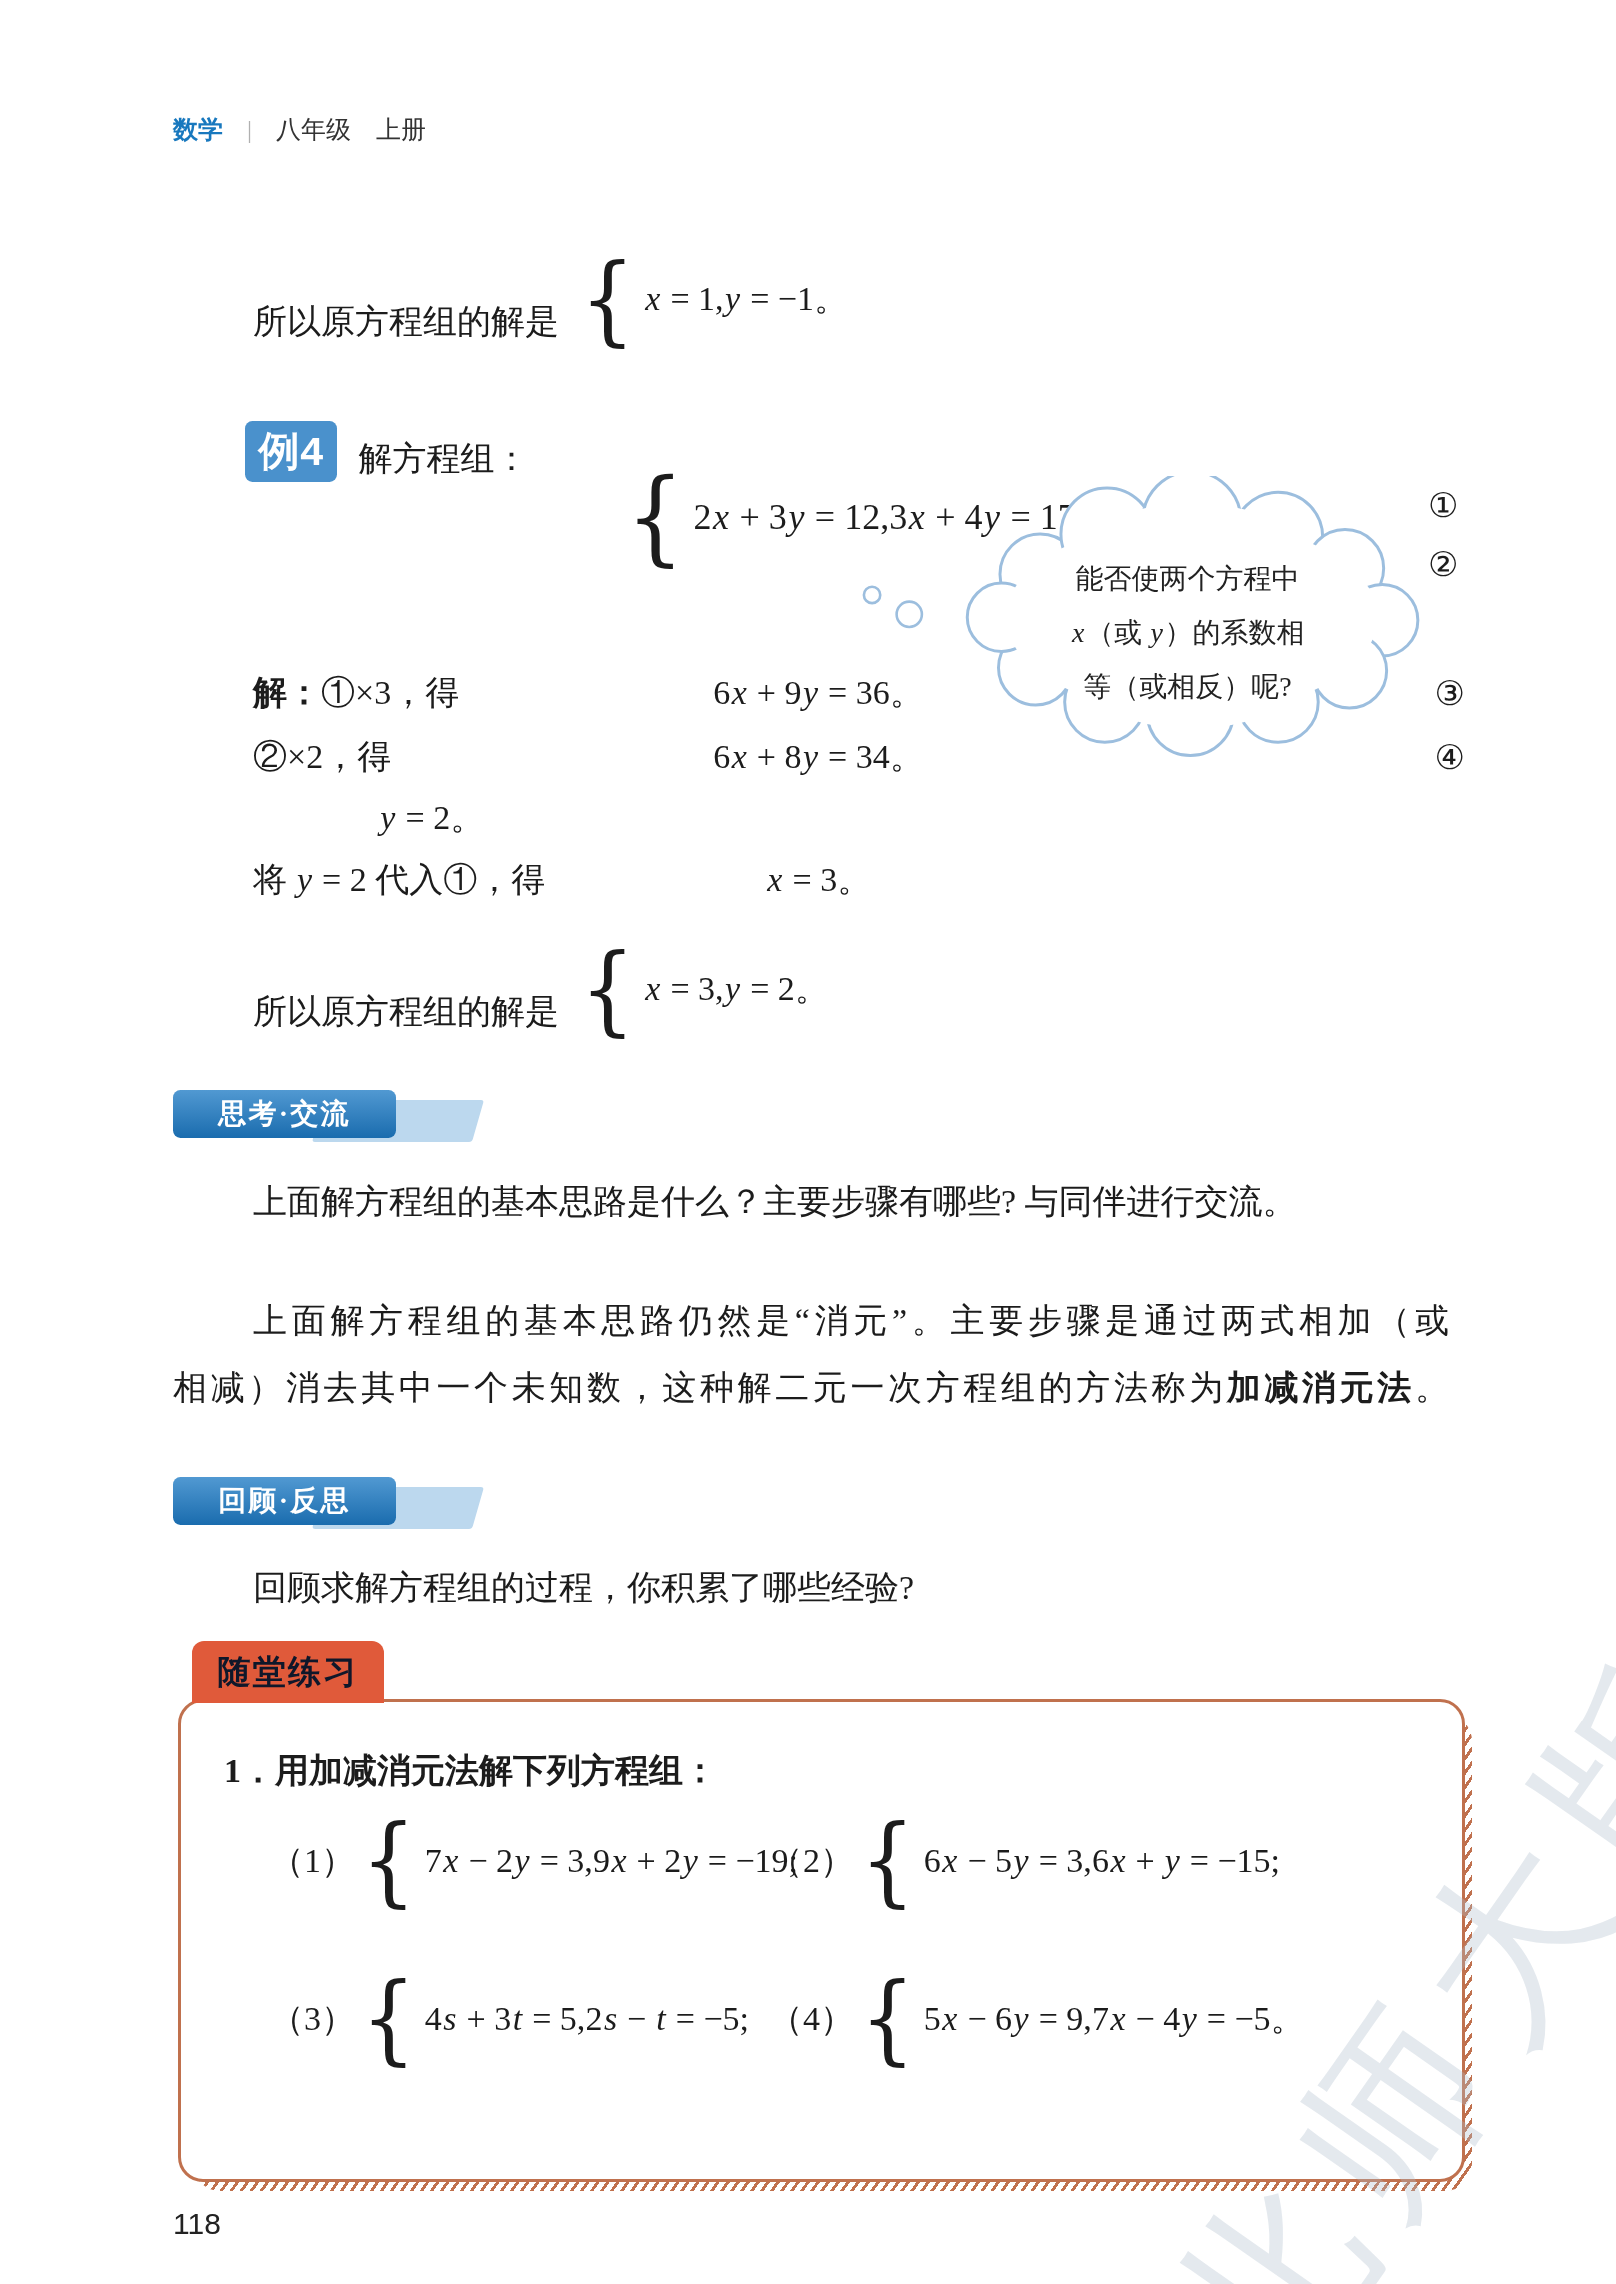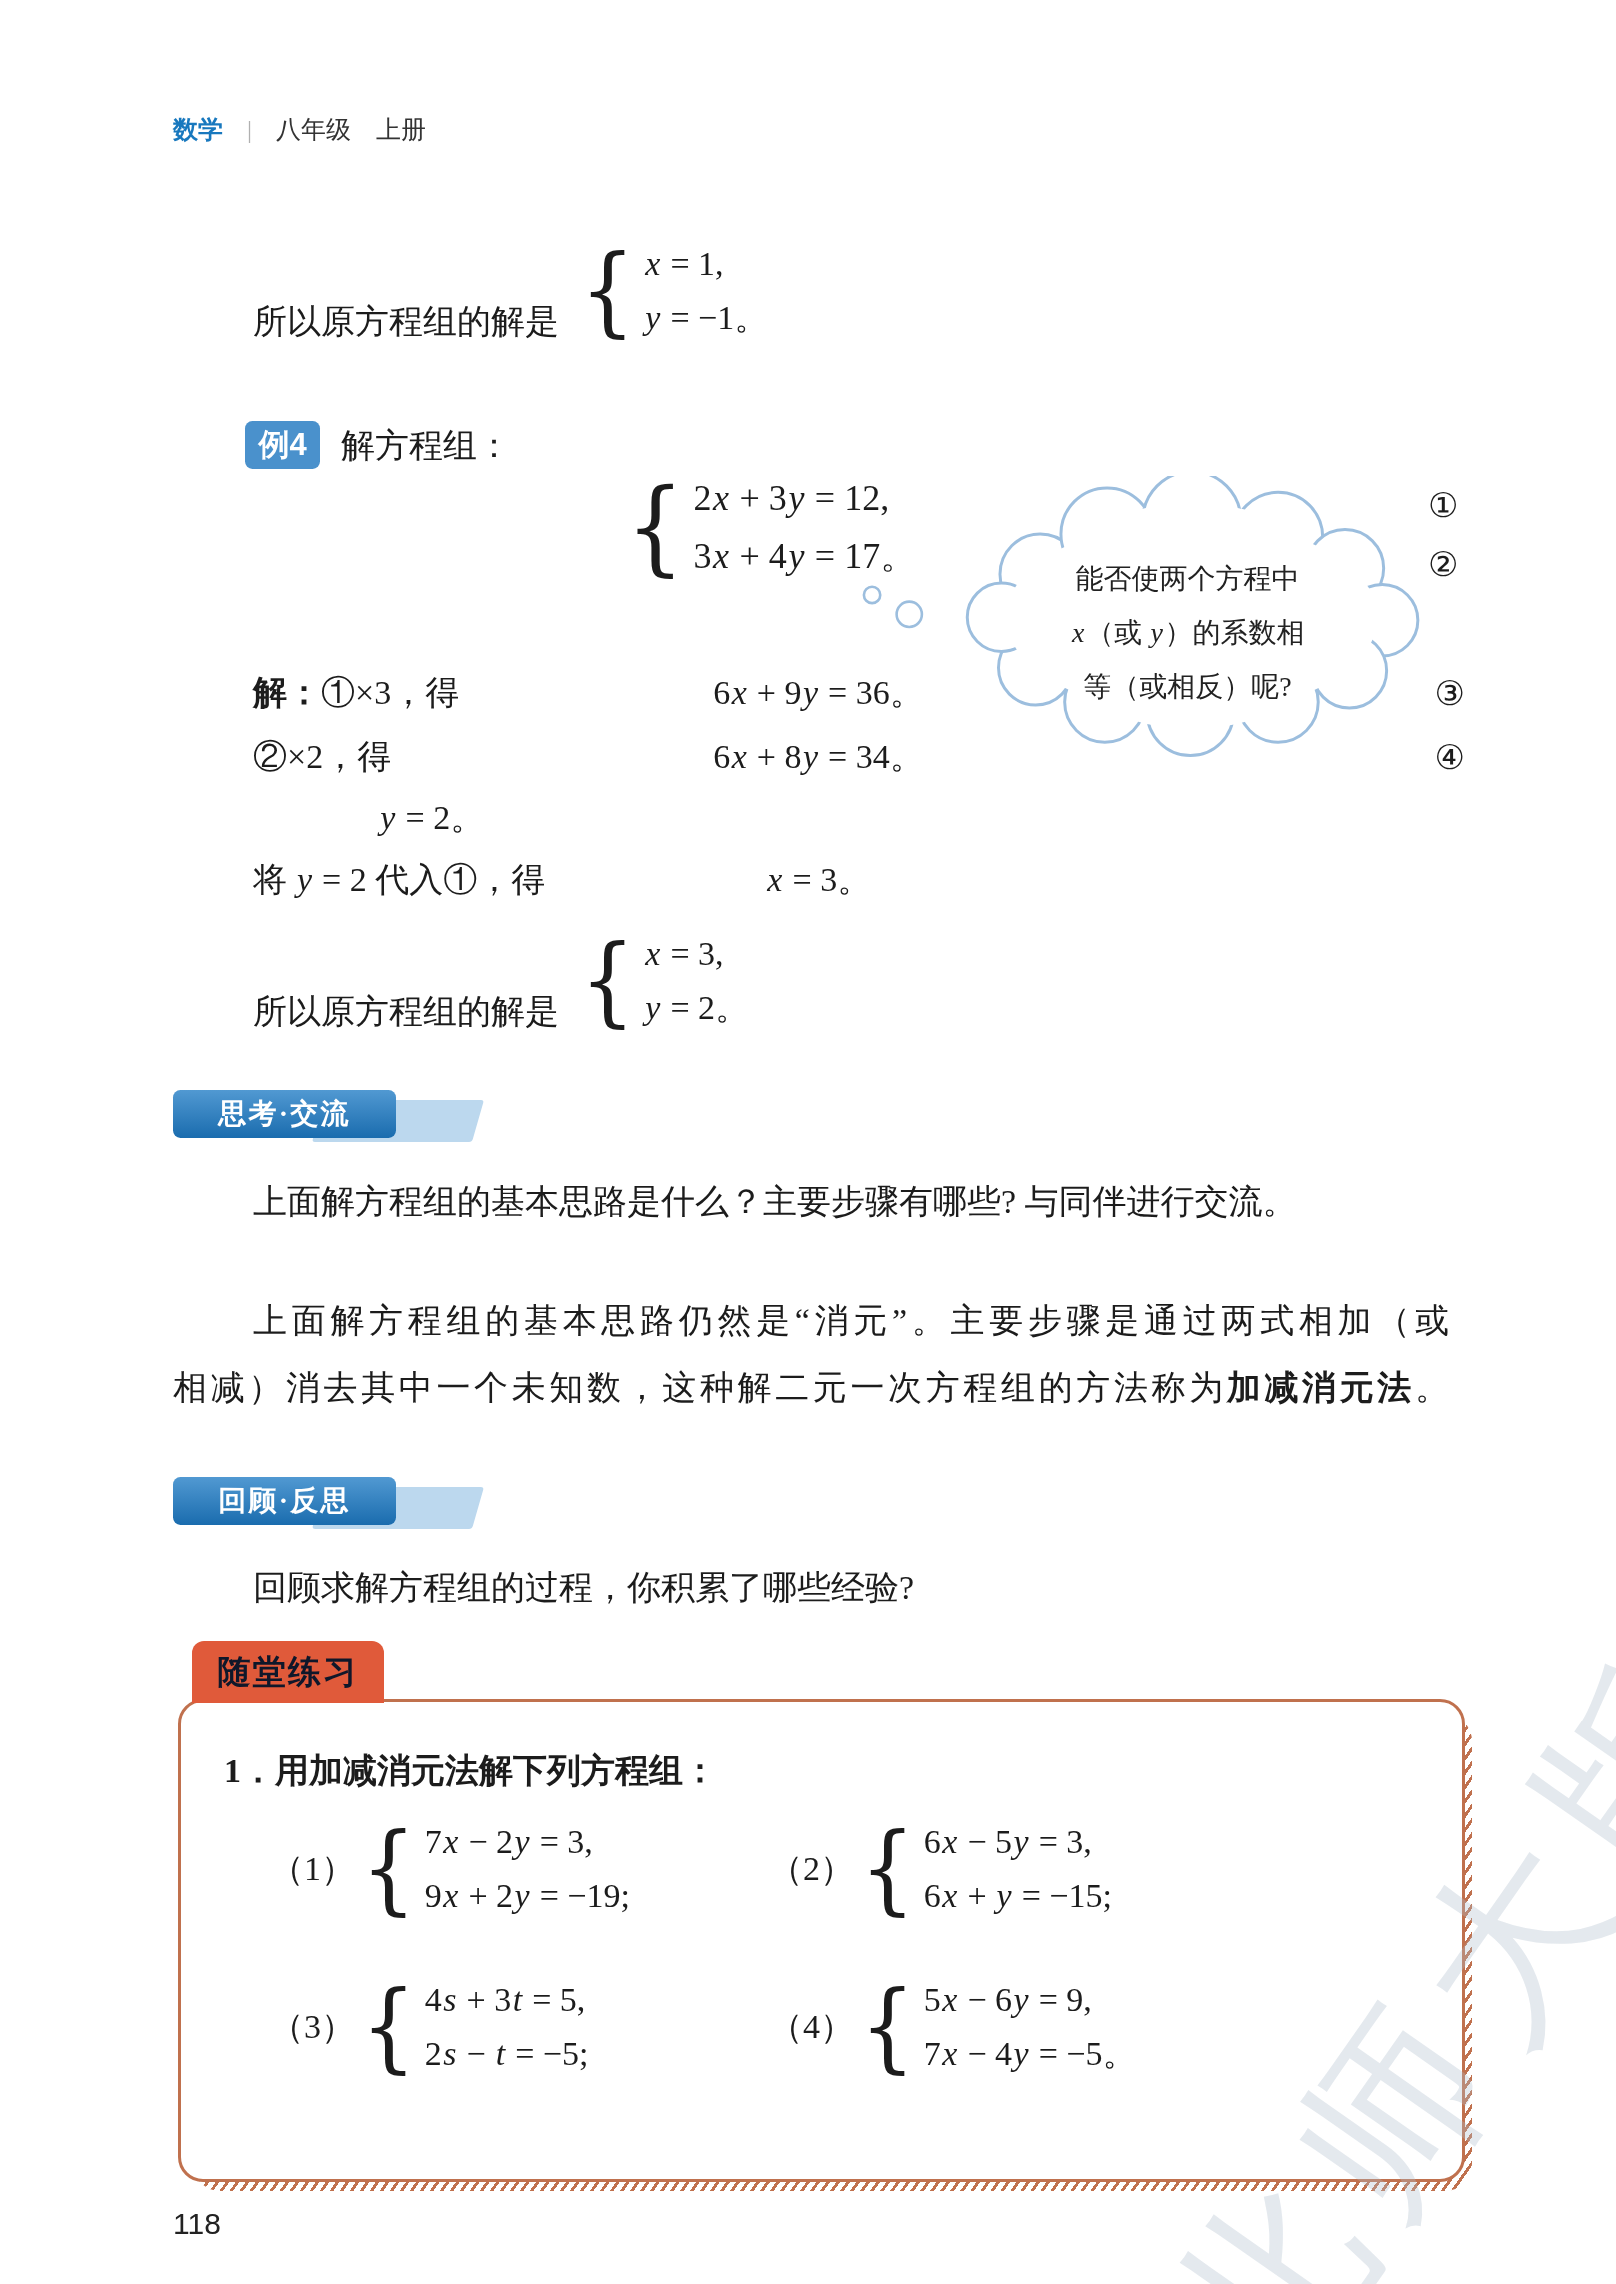--- a/index.html
+++ b/index.html
@@ -13,30 +13,30 @@
   .header{display:flex;align-items:center;gap:24px;font-size:25px;}
   .header .subject{color:var(--header_blue,#1878be);font-weight:bold;font-family:"Liberation Sans",sans-serif;}
   .header .divider{color:#b0b0b0;font-weight:200;}
   .header .grade{color:#333;font-family:"Liberation Sans",sans-serif;}
 
   
   .sys{display:inline-flex;align-items:center;}
   .brace{font-size:2.55em;line-height:1.05;font-weight:100;display:inline-block;
          transform:scaleY(1.12);margin-right:0.10em;color:#1c1c1c;
          font-family:"DejaVu Serif",serif;}
-  .sys .lines{display:flex;flex-direction:column;font-family:Liberation Serif, serif;}
+  .sys .lines{display:flex;flex-direction:row;font-family:Liberation Serif, serif;}
   .sys .lines > span{line-height:54px;}
   .sys.big .lines > span{line-height:58px;}
   .math i{font-style:italic;margin:0 1.5px;}
 
   .rowcenter{display:flex;align-items:flex-end;gap:21px;}
 
   
   .badge-ex{background:var(--badge_blue,#4a91cc);color:#fff;font-weight:bold;
-            font-family:Liberation Sans, sans-serif;font-size:31px;
+            font-family:Liberation Mono, monospace;font-size:41px;
             padding:3px 13.4px;border-radius:7.4px;}
 
   
   .steprow{display:flex;align-items:center;width:1212px;height:54px;font-size:34px;}
   .steprow .lhs{flex:0 0 387px;}
   .steprow .eqcell{flex:0 0 357px;text-align:center;}
   .steprow .steplabel{margin-left:auto;}
 
   
   .banner{position:absolute;width:327px;height:48px;}

